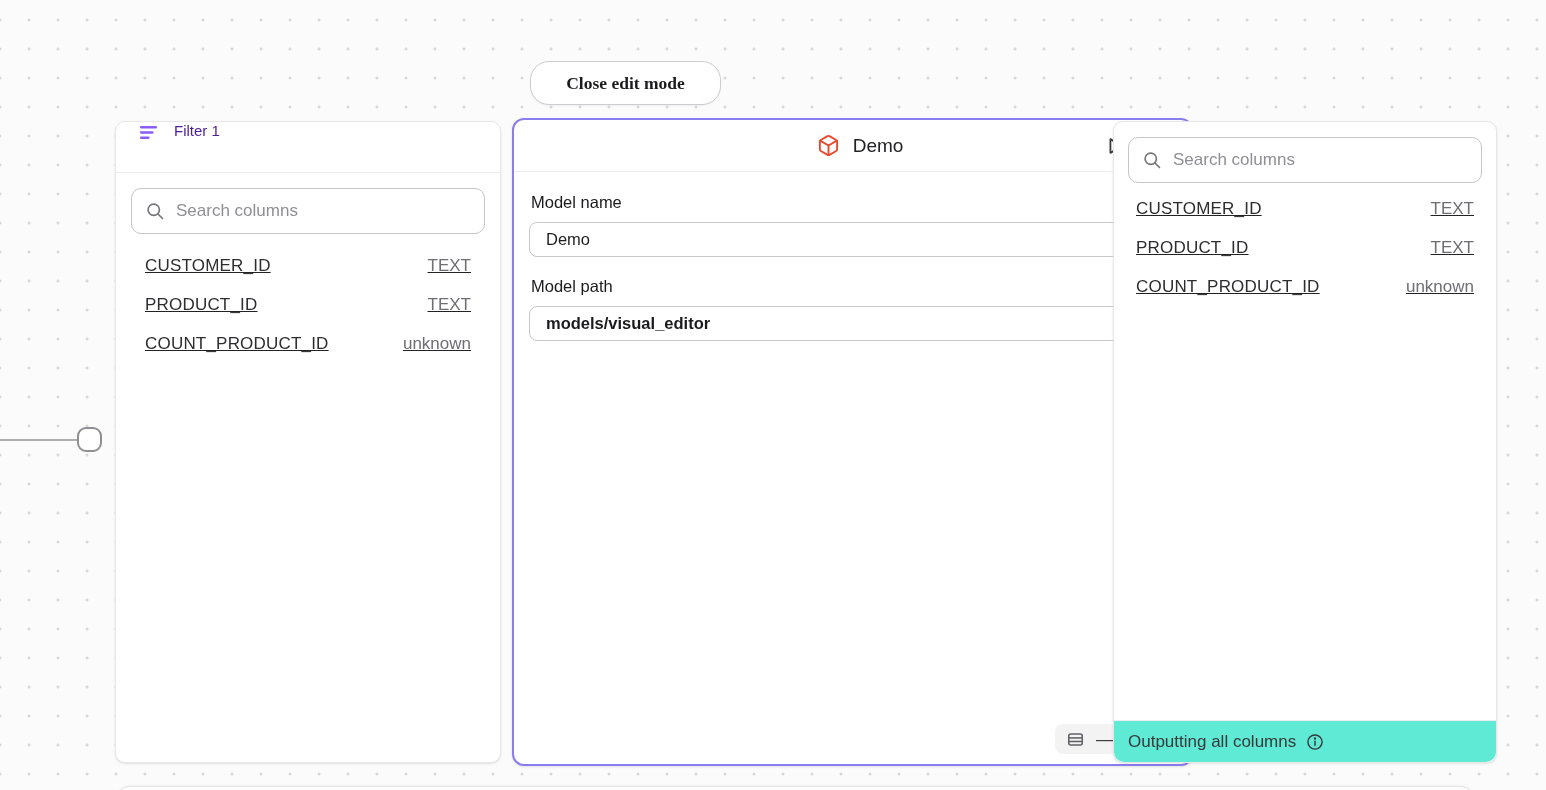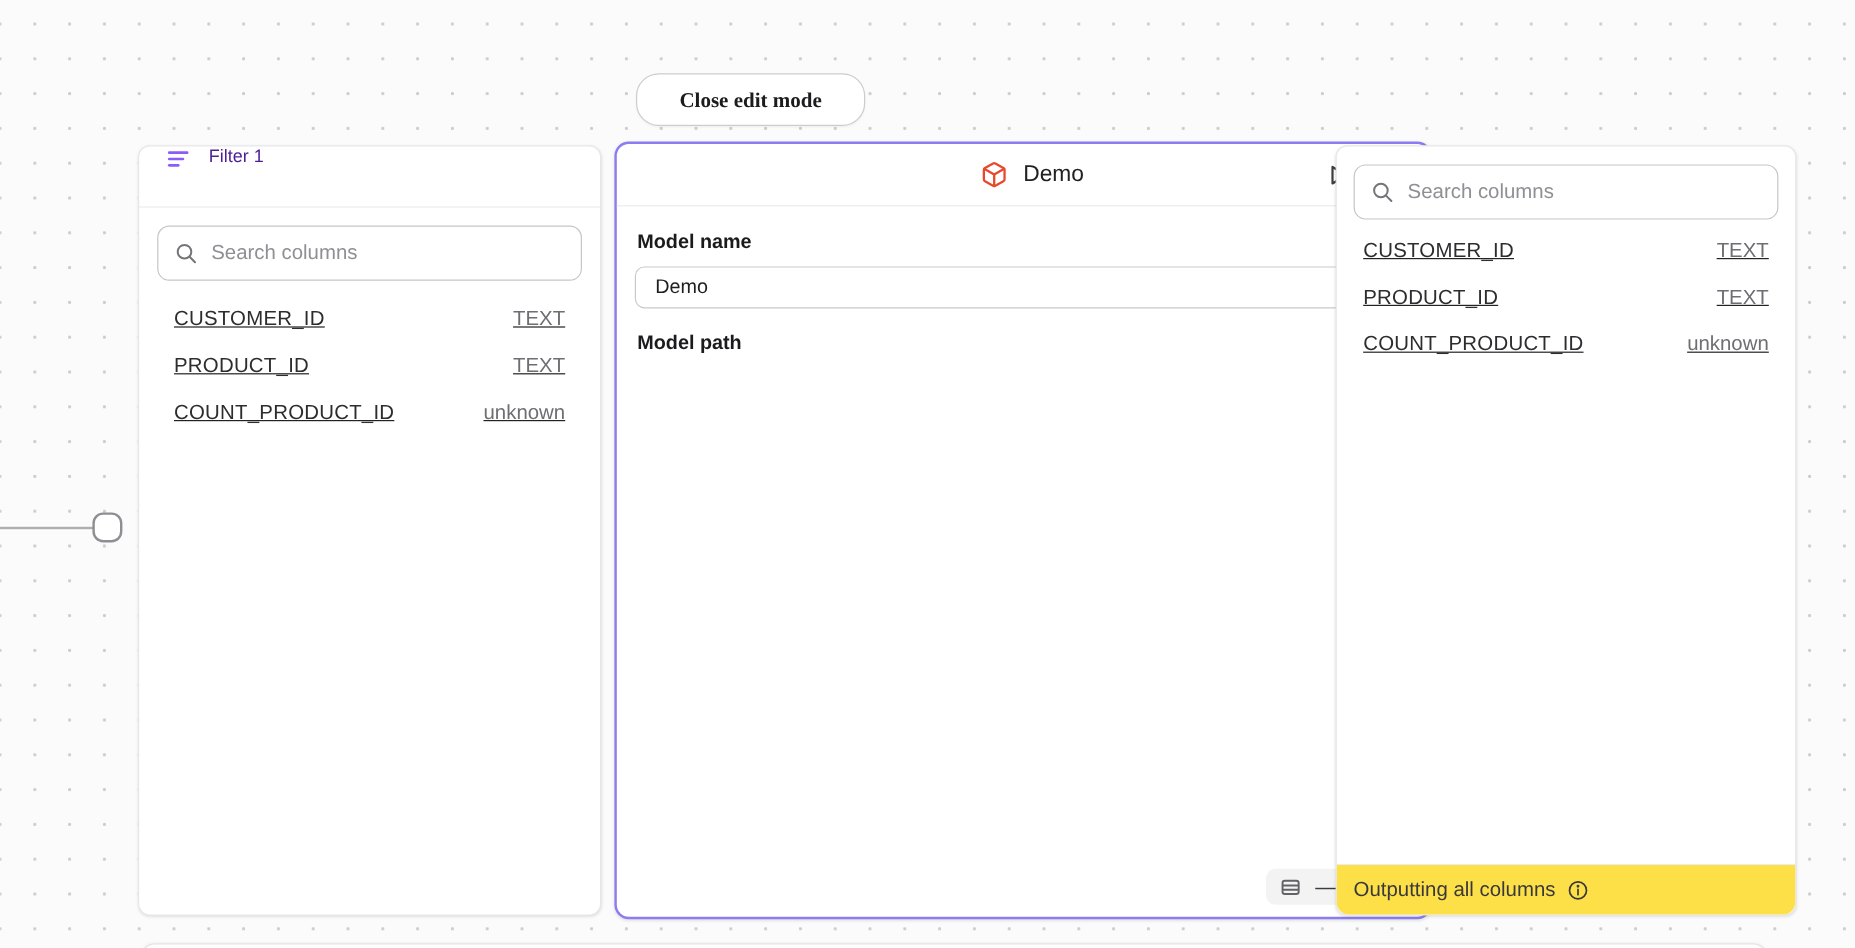--- a/index.html
+++ b/index.html
@@ -92,21 +92,21 @@
   }
   .model-title-group {
     display:flex; align-items:center; gap:13px;
     margin:0 auto;
     padding-left:86px; 
   }
   .model-title { font-size:19px; color:#222225; }
   .model-actions { display:flex; align-items:center; gap:17px; }
   .icon-btn { background:none; border:none; padding:2px; cursor:pointer; display:flex; align-items:center; }
 
-  .field-label { font-size:16.5px; font-weight:700; color:#1b1b1d; margin:6px 0 10px 2px; }
+  .field-label { font-size:16.5px; font-weight:400; color:#1b1b1d; margin:6px 0 10px 2px; }
   .text-input {
     width:100%; height:35px;
     border:1px solid #c9c9cc; border-radius:8px;
     padding:0 16px; font-size:16.5px; font-weight:500; color:#1f1f21;
     font-family:inherit; background:#fff; outline:none;
   }
   .select-input {
     position:relative;
     width:100%; height:35px;
     border:1px solid #c9c9cc; border-radius:8px;
@@ -133,21 +133,21 @@
 
   
   .output-footer {
     position:absolute; left:0; right:0; bottom:0;
     height:42px;
     border-top:1px solid #ececec;
     display:flex; align-items:center; gap:9px;
     padding:0 14px;
     font-size:17px; color:#39393c;
     border-radius:0 0 10px 10px;
-    background:#fde047;
+    background:#5eead4;
   }
 
   
   .edge-line { position:absolute; left:0; top:439px; width:78px; height:2px; background:#aeaeae; }
   .edge-handle {
     position:absolute; left:77px; top:427px;
     width:25px; height:25px;
     background:#fff;
     border:2px solid #8f8f93;
     border-radius:9px;
@@ -239,20 +239,28 @@
           </svg>
         </span>
       </button>
     </div>
   </div>
   <div class="panel-body">
     <div class="field-label">Model name</div>
     <input type="text" class="text-input" value="Demo" style="">
     <div class="field-gap"></div>
     <div class="field-label">Model path</div>
+    <div class="select-input">
+      <span>models/visual_editor</span>
+      <span class="select-chevron">
+        <svg width="18" height="18" viewBox="0 0 24 24" fill="none" stroke="#4a4a4e" stroke-width="2" stroke-linecap="round" stroke-linejoin="round">
+          <polyline points="6.5 9.5 12 15 17.5 9.5"></polyline>
+        </svg>
+      </span>
+    </div>
   </div>
   <div class="model-statusbar">
     <div class="rows-pill">
       <span style="display:flex;">
         <svg width="19" height="19" viewBox="0 0 24 24" fill="none" stroke="#636367" stroke-width="2">
           <rect x="3.5" y="5" width="17" height="14" rx="2.5"></rect>
           <line x1="3.5" y1="10" x2="20.5" y2="10"></line>
           <line x1="3.5" y1="14.5" x2="20.5" y2="14.5"></line>
         </svg>
       </span>

